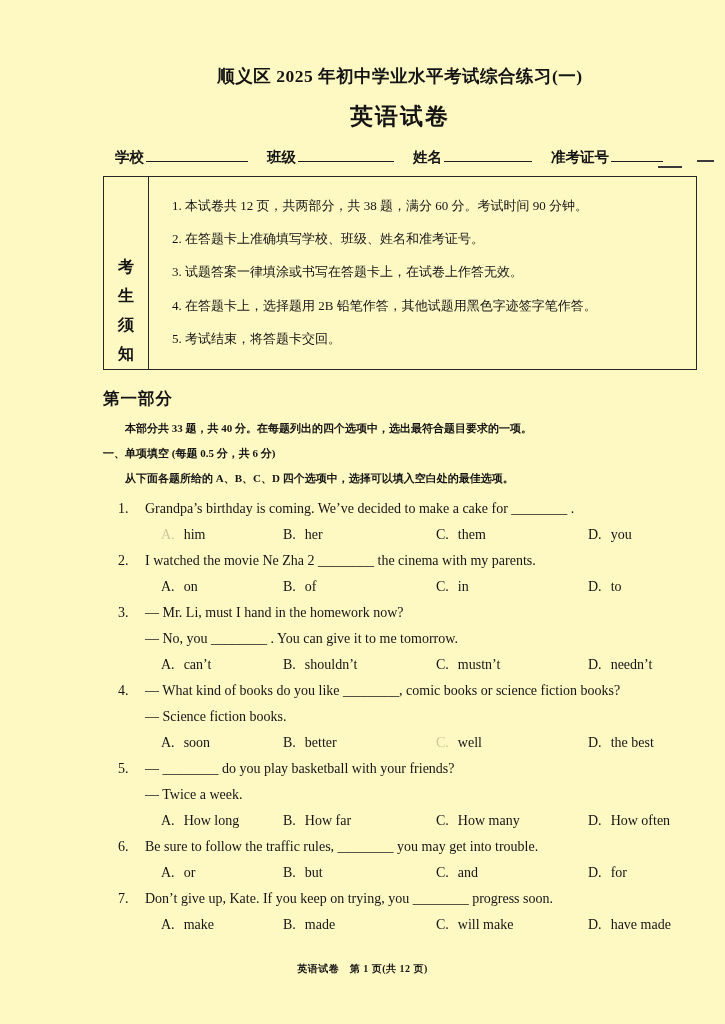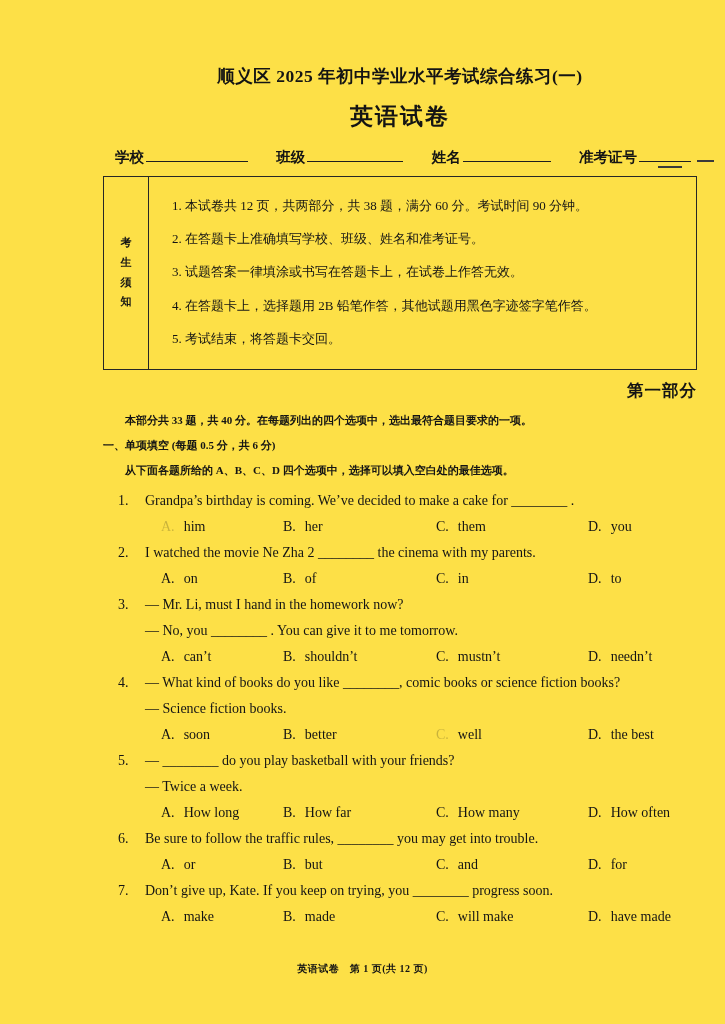--- a/index.html
+++ b/index.html
@@ -1,40 +1,40 @@
 <!DOCTYPE html>
 <html><head>
 <meta charset="utf-8">
 <style>
   html,body { margin:0; padding:0; background:#e8e8e8; }
   .page {
     position:relative; width:725px; height:1024px; margin:0 auto;
-    background:#fde047; color:#141414; overflow:hidden;
+    background:#fef9c3; color:#141414; overflow:hidden;
     font-family:"Liberation Serif","DejaVu Serif",serif;
   }
   .content { position:absolute; left:103px; top:64px; width:594px; }
 
   .title { text-align:center; font-size:17.5px; font-weight:700; margin:0 0 13px; letter-spacing:.5px; }
   .subtitle { text-align:center; font-size:23px; font-weight:700; margin:0 0 15px; letter-spacing:2px; }
 
-  .fields { display:flex; justify-content:space-between; align-items:baseline;
-            margin:0 6px 9px 12px; font-weight:700; font-size:14.5px; white-space:nowrap; }
+  .fields { display:flex; align-items:baseline;
+            margin:0 6px 9px 12px; font-weight:700; font-size:14.5px; white-space:nowrap;gap:19px; }
   .field { display:inline-flex; align-items:baseline; }
   .underline { display:inline-block; border-bottom:1.6px solid #1e1e1e; height:.95em; margin-left:2px; }
   .u-school { width:102px; } .u-class { width:96px; } .u-name { width:88px; } .u-exam { width:52px; }
 
   .notice { display:flex; border:1.7px solid #262626; margin:4px 0 10px; }
   .notice-side { width:44px; flex:none; border-right:1.5px solid #262626;
-                 display:flex; align-items:center; justify-content:center;
-                 font-weight:700; font-size:11px; }
+                 display:flex; align-items:flex-end; justify-content:center;
+                 font-weight:700; font-size:16px; }
   .notice-side span { display:inline-block; width:1em; line-height:1.8; text-align:center; word-break:break-all; }
   .notice-items { padding:7px 8px 7px 12px; font-size:13px; line-height:1.72; }
   .notice-items p { margin:11px; }
 
-  .part-heading { text-align:right; font-size:16.5px; font-weight:700; margin:10px 0 6px; letter-spacing:1px; }
+  .part-heading { text-align:left; font-size:16.5px; font-weight:700; margin:18px 0 6px; letter-spacing:1px; }
   .cn { font-weight:700; font-size:11px; line-height:25px; margin:0; }
   .indent { text-indent:2em; }
 
   .questions { margin-top:5px; font-size:14px; }
   .question { display:flex; padding-left:15px; }
   .qnum { width:27px; flex:none; line-height:26px; }
   .qbody { flex:1; min-width:0; }
   .qline { margin:0; line-height:26px; }
   .opts { display:grid; grid-template-columns:122px 153px 152px auto; line-height:26px;margin-left:16px; }
   .optlabel { margin-right:9px; }

